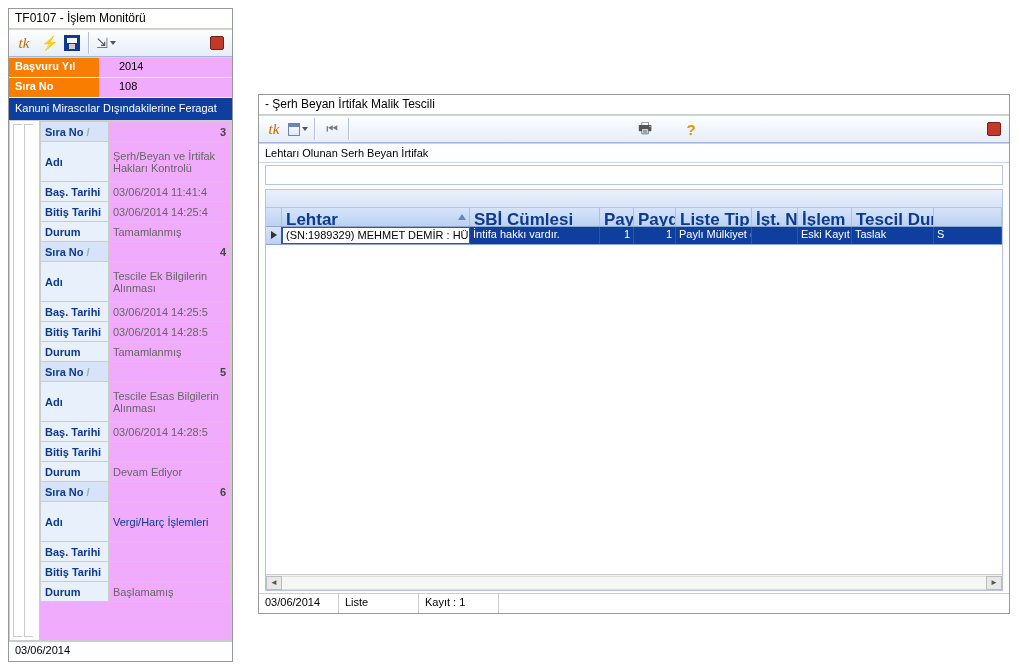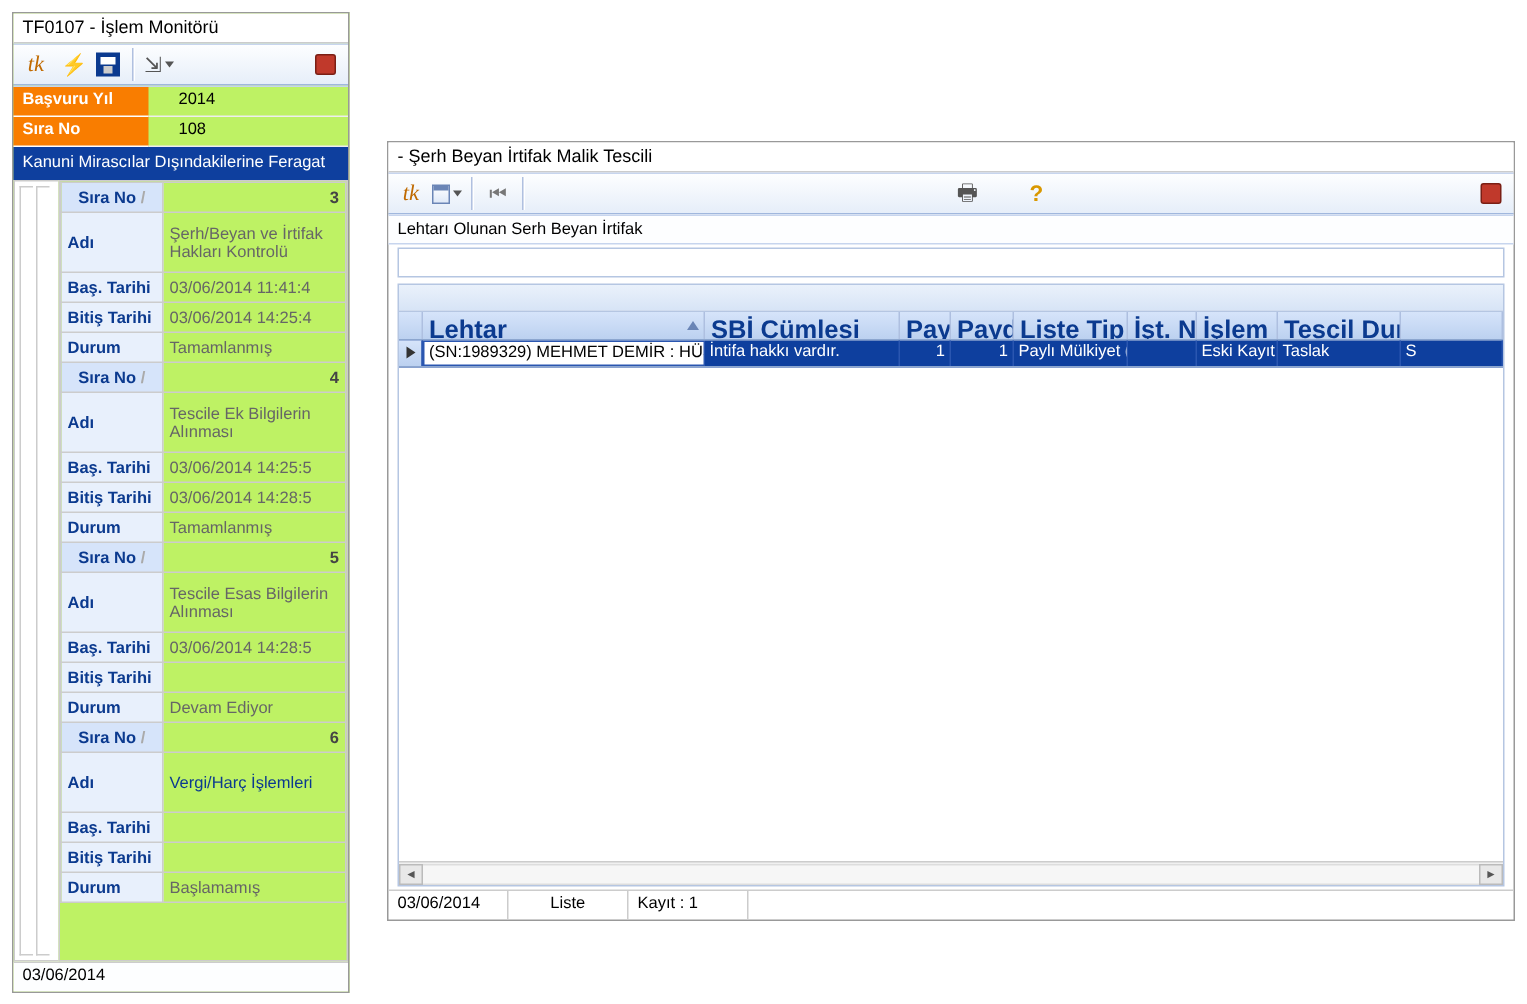--- a/index.html
+++ b/index.html
@@ -1,19 +1,19 @@
 <!DOCTYPE html>
 <html><head>
 <meta charset="utf-8">
 <style>
 * { box-sizing: border-box; margin: 0; padding: 0; }
 body { font-family: "Segoe UI", Tahoma, sans-serif; font-size: 11px; background: #fff; color: #000; position: relative; width: 1018px; height: 669px; }
 
 
-.left-panel { position: absolute; left: 8px; top: 8px; width: 225px; height: 654px; border: 1px solid #999; background: #bef264; display: flex; flex-direction: column; }
+.left-panel { position: absolute; left: 8px; top: 8px; width: 225px; height: 654px; border: 1px solid #999; background: #f0abfc; display: flex; flex-direction: column; }
 .title-bar { height: 20px; background: #fff; padding: 2px 6px; font-size: 12px; border-bottom: 1px solid #ccc; }
 
 .toolbar { background: linear-gradient(#fdfeff, #e6eef9); border-top: 1px solid #c7d5ee; border-bottom: 1px solid #a0b7dd; height: 28px; display: flex; align-items: flex-start; padding: 2px 4px; gap: 2px; }
 .tool-btn { width: 22px; height: 22px; display: inline-flex; align-items: center; justify-content: center; border: 1px solid transparent; border-radius: 2px; cursor: pointer; }
 .tool-sep { width: 2px; height: 22px; border-left: 1px solid #b0c0e0; border-right: 1px solid #fff; margin: 0 3px; }
 .spacer { flex: 1; }
 
 .field-block { border-top: 1px solid #c7d5ee; }
 .field-row { display: flex; height: 20px; }
 .field-label { width: 90px; background: #f97d00; color: #fff; font-weight: bold; padding: 2px 6px; border-bottom: 1px solid #fff; }
@@ -26,21 +26,21 @@
 .scroll-left-gutter { position: absolute; left: 0; top: 0; width: 30px; height: 100%; border: 1px solid #ccc; border-right: none; background: #fff; }
 .scroll-left-gutter::before { content:""; position:absolute; left:3px; top:3px; bottom:3px; width:8px; border-left:1px solid #ccc; border-top:1px solid #ccc; border-bottom:1px solid #ccc; }
 .scroll-left-gutter::after { content:""; position:absolute; left:14px; top:3px; bottom:3px; width:8px; border-left:1px solid #ccc; border-top:1px solid #ccc; border-bottom:1px solid #ccc; }
 
 .record-tbl { width: 100%; border-collapse: collapse; }
 .record-tbl td { border: 1px solid #ccc; padding: 2px 4px; font-size: 11px; vertical-align: middle; height: 20px; }
 .record-tbl td.lab { background: #e8f0fc; color: #0b3a8f; font-weight: bold; width: 68px; }
 .record-tbl td.lab.tall { height: 40px; }
 .record-tbl td.val { color: #666; }
 .record-tbl td.val.link { color: #0b3a8f; }
-.record-tbl tr.sep td.lab { background: #d6e4fa; text-align: center; }
+.record-tbl tr.sep td.lab { background: #d6e4fa; }
 .record-tbl tr.sep td.val { text-align: right; font-weight: bold; color: #444; }
 
 .status-bar { height: 20px; border-top: 1px solid #ccc; padding: 2px 6px; background: #fdfeff; }
 
 
 .right-panel { position: absolute; left: 258px; top: 94px; width: 752px; height: 520px; border: 1px solid #999; background: #fff; display: flex; flex-direction: column; }
 .subheader-row { background: #fdfeff; padding: 3px 6px; border-top: 1px solid #c7d5ee; border-bottom: 1px solid #c7d5ee; }
 .entry-box { border: 1px solid #b5c6e2; background: #fff; height: 20px; margin: 2px 6px 2px 6px; }
 
 .grid-wrap { flex: 1; border: 1px solid #b5c6e2; margin: 2px 6px 2px 6px; overflow: hidden; position: relative; background: #fff; }
@@ -72,21 +72,21 @@
 .gc.islem { flex: 0 0 54px; }
 .gc.tescil { flex: 0 0 82px; }
 .gc.last { flex: 1; }
 .grid-hscroll { position: absolute; left: 0; right: 0; bottom: 0; height: 16px; background: #f0f0f0; border-top: 1px solid #ccc; display:flex; align-items:center;}
 .grid-hscroll .arrow { width: 16px; height: 14px; background:#e8e8e8; border:1px solid #bbb; display:flex; align-items:center; justify-content:center; font-size:8px; color:#555;}
 .grid-hscroll .track { flex:1; height:14px; background:#f6f6f6; border-top:1px solid #ddd; border-bottom:1px solid #ddd; }
 
 .right-status { height: 20px; border-top: 1px solid #ccc; display: flex; }
 .right-status .cell { border-right: 1px solid #ccc; padding: 2px 6px; }
 .right-status .cell.c1 { width: 80px; }
-.right-status .cell.c2 { width: 80px; text-align: center; }
+.right-status .cell.c2 { width: 80px; }
 .right-status .cell.c3 { width: 80px; }
 .right-status .cell.fill { flex: 1; border-right: none; }
 
 
 .box-ind { display:inline-block; width:14px; height:14px; background: #c0392b; border:1px solid #7a1f15; border-radius:2px; }
 .save-icon { display:inline-block; width:16px; height:16px; background:#0b3a8f; position:relative; }
 .save-icon::before { content:""; position:absolute; left:3px; top:3px; width:10px; height:5px; background:#fff; }
 .save-icon::after { content:""; position:absolute; left:5px; bottom:2px; width:6px; height:5px; background:#ccc; }
 .tk-icon { font-family: Georgia, serif; font-style: italic; font-size: 15px; color: #c06a00; }
 .bolt-icon { display:inline-block; width:14px; height:14px; color:#e8a200; font-size:14px; line-height:14px; }

